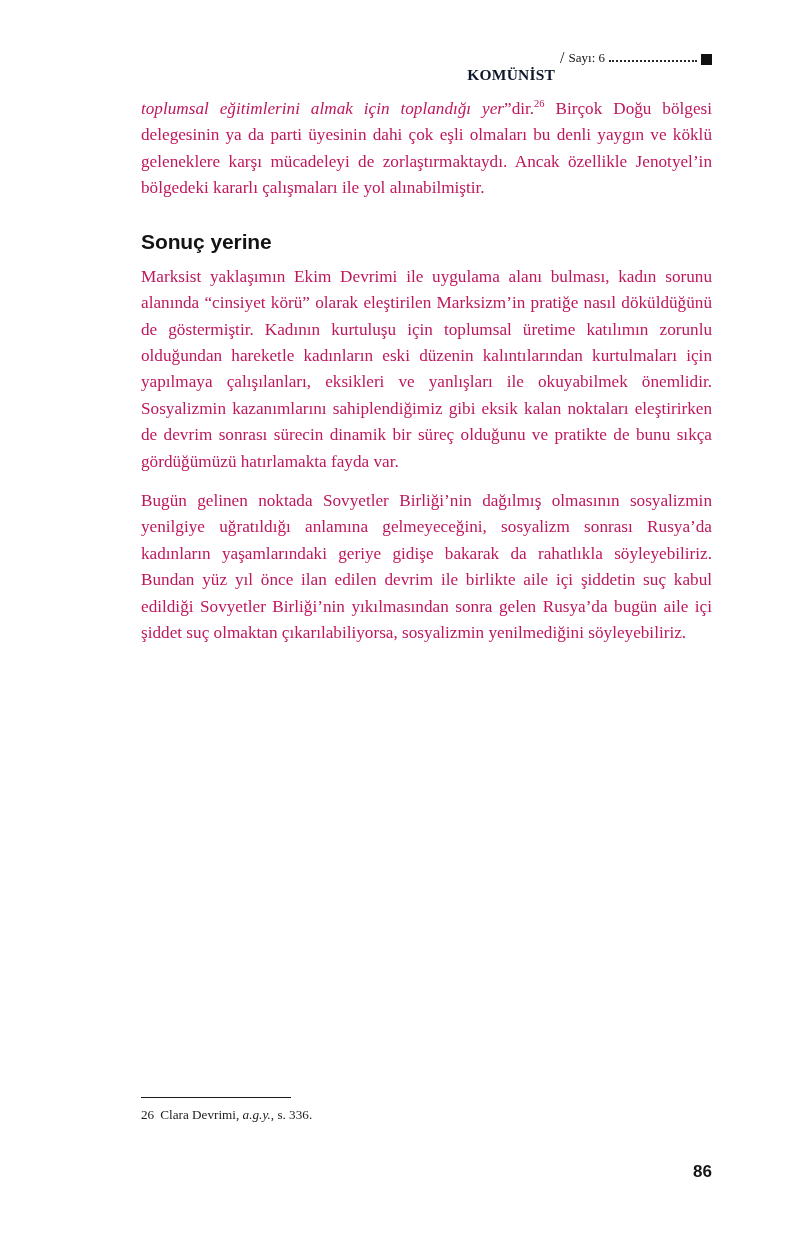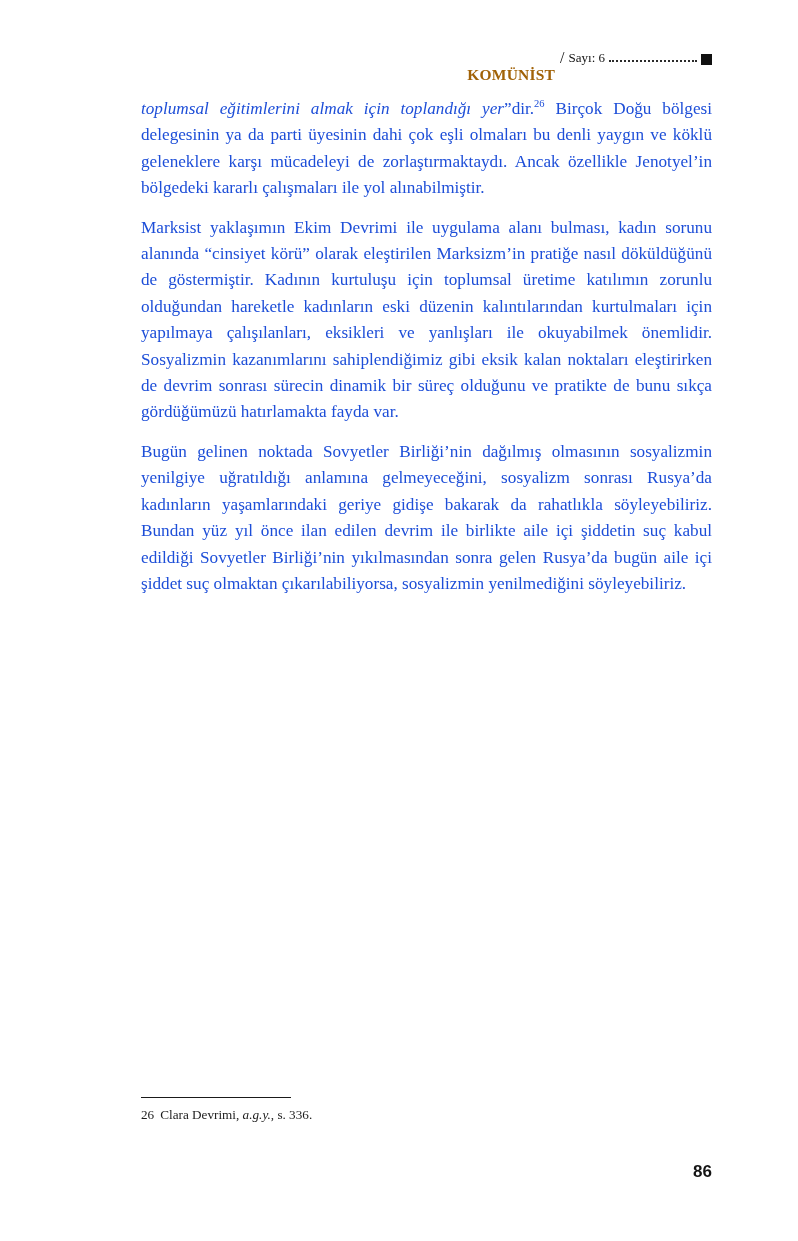--- a/index.html
+++ b/index.html
@@ -32,21 +32,21 @@
     height: 22px;
     display: flex;
     align-items: center;
     justify-content: flex-end;
   }
   .header-title {
     font-family: "Liberation Serif", "DejaVu Serif", serif;
     font-size: 15.5px;
     font-weight: bold;
     letter-spacing: 0.2px;
-    color: #a16207;
+    color: #0f172a;
     white-space: nowrap;
     margin-top: 34px;
   }
   .header-sep {
     font-size: 16px;
     font-weight: normal;
     color: #111111;
     margin: 0 4px 0 5px;
   }
   .header-issue {
@@ -77,21 +77,21 @@
     width: 571px;
   }
 
   p.body-par {
     margin: 0 0 13px 0;
     font-size: 17.2px;
     line-height: 26.4px;
     text-align: justify;
     text-justify: inter-word;
     hyphens: none;
-    color: #1d4ed8;
+    color: #be185d;
   }
   p.body-par:last-child { margin-bottom: 6px; }
 
   .it { font-style: italic; text-align: center; }
 
   sup.fn-ref {
     font-size: 10.5px;
     vertical-align: super;
     line-height: 0;
   }
@@ -149,20 +149,21 @@
     <span class="header-sep">/</span>
     <span class="header-issue">Sayı: 6</span>
     <span class="header-dots"></span>
     <span class="header-square"></span>
   </div>
 
   <div class="content">
 
     <p class="body-par"><span class="it">toplumsal eğitimlerini almak için toplandığı yer</span><span>”dir.</span><sup class="fn-ref">26</sup><span> Birçok Doğu bölgesi delegesinin ya da parti üyesinin dahi çok eşli olmaları bu denli yaygın ve köklü geleneklere karşı mücadeleyi de zorlaştırmaktaydı. Ancak özellikle Jenotyel’in bölgedeki kararlı çalışmaları ile yol alınabilmiştir.</span></p>
 
+    <h2 class="section-heading">Sonuç yerine</h2>
 
     <p class="body-par">Marksist yaklaşımın Ekim Devrimi ile uygulama alanı bulması, kadın sorunu alanında “cinsiyet körü” olarak eleştirilen Marksizm’in pratiğe nasıl döküldüğünü de göstermiştir. Kadının kurtuluşu için toplumsal üretime katılımın zorunlu olduğundan hareketle kadınların eski düzenin kalıntılarından kurtulmaları için yapılmaya çalışılanları, eksikleri ve yanlışları ile okuyabilmek önemlidir. Sosyalizmin kazanımlarını sahiplendiğimiz gibi eksik kalan noktaları eleştirirken de devrim sonrası sürecin dinamik bir süreç olduğunu ve pratikte de bunu sıkça gördüğümüzü hatırlamakta fayda var.</p>
 
     <p class="body-par">Bugün gelinen noktada Sovyetler Birliği’nin dağılmış olmasının sosyalizmin yenilgiye uğratıldığı anlamına gelmeyeceğini, sosyalizm sonrası Rusya’da kadınların yaşamlarındaki geriye gidişe bakarak da rahatlıkla söyleyebiliriz. Bundan yüz yıl önce ilan edilen devrim ile birlikte aile içi şiddetin suç kabul edildiği Sovyetler Birliği’nin yıkılmasından sonra gelen Rusya’da bugün aile içi şiddet suç olmaktan çıkarılabiliyorsa, sosyalizmin yenilmediğini söyleyebiliriz.</p>
 
   </div>
 
   <div class="footnote-area">
     <div class="footnote-rule"></div>
     <div class="footnote-text"><span class="footnote-num">26</span><span>Clara Devrimi,</span> <span class="it">a.g.y.</span><span>, s. 336.</span></div>

